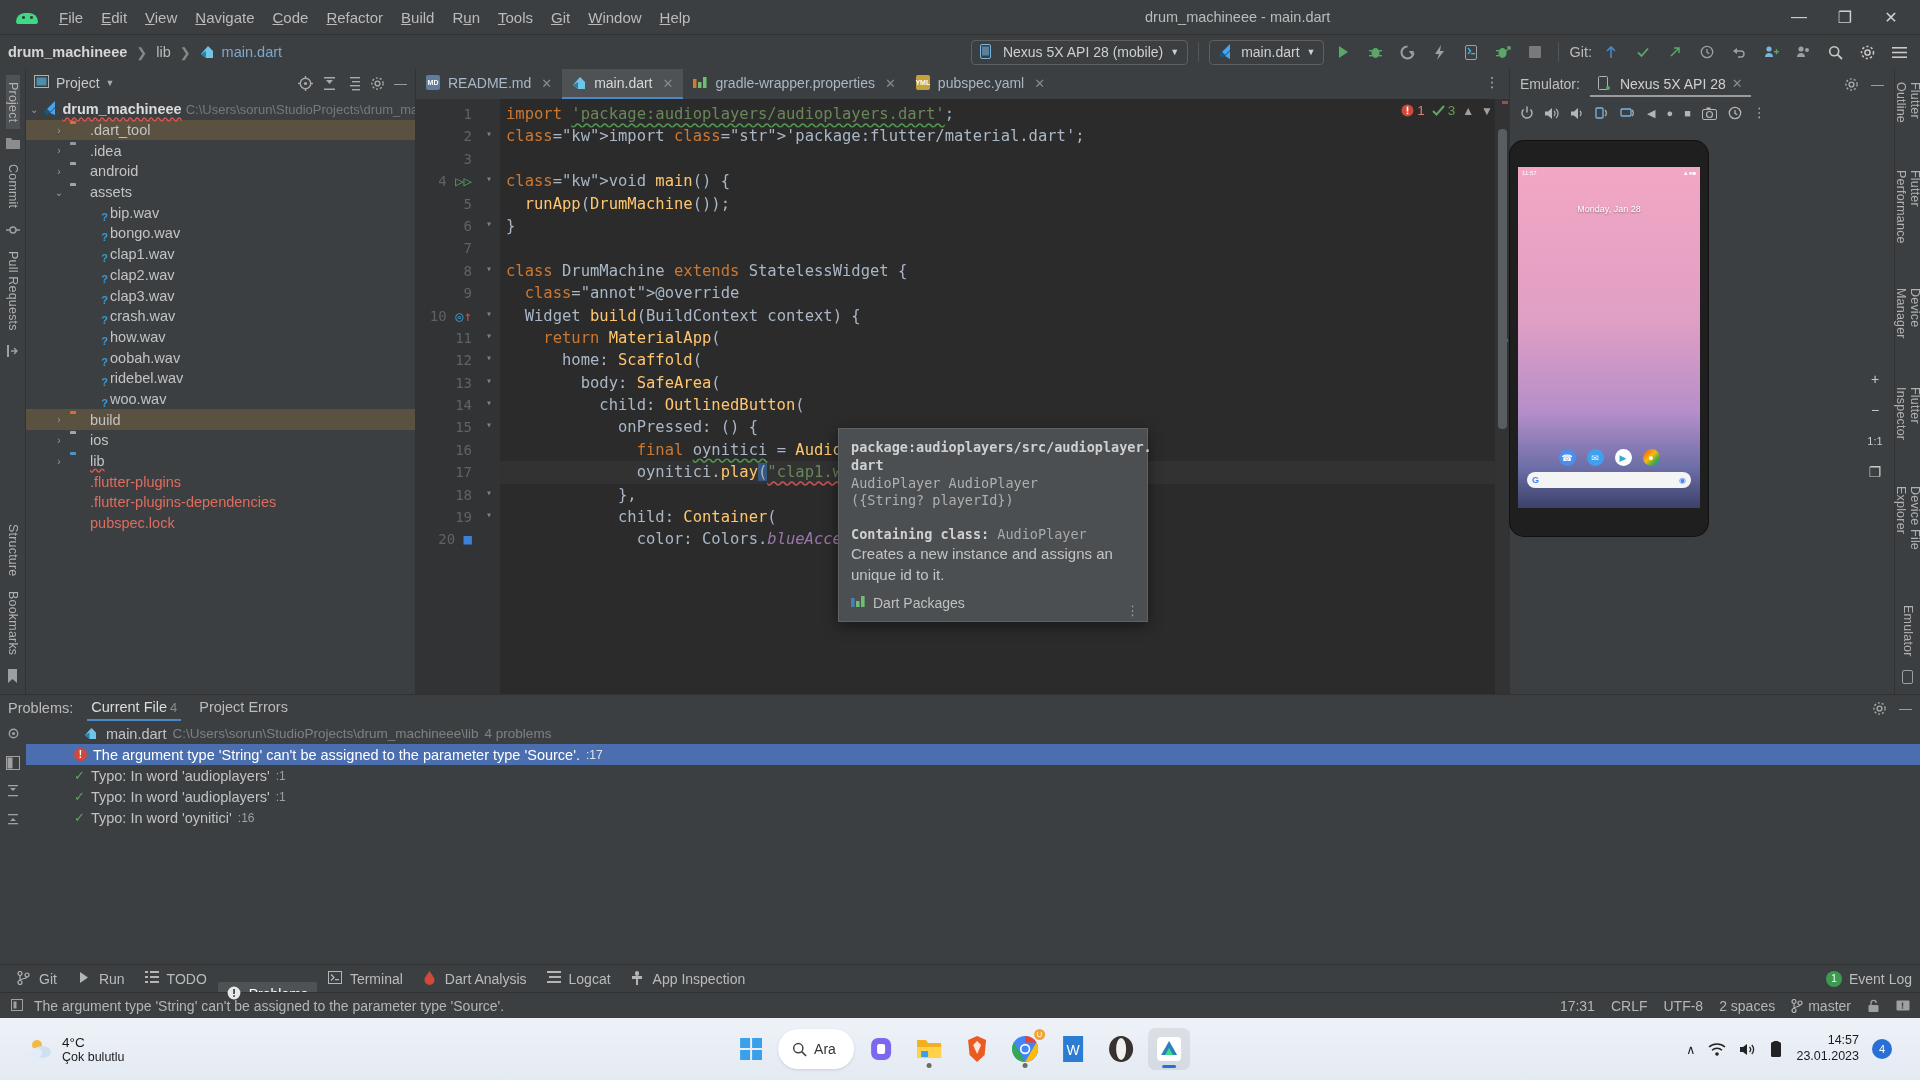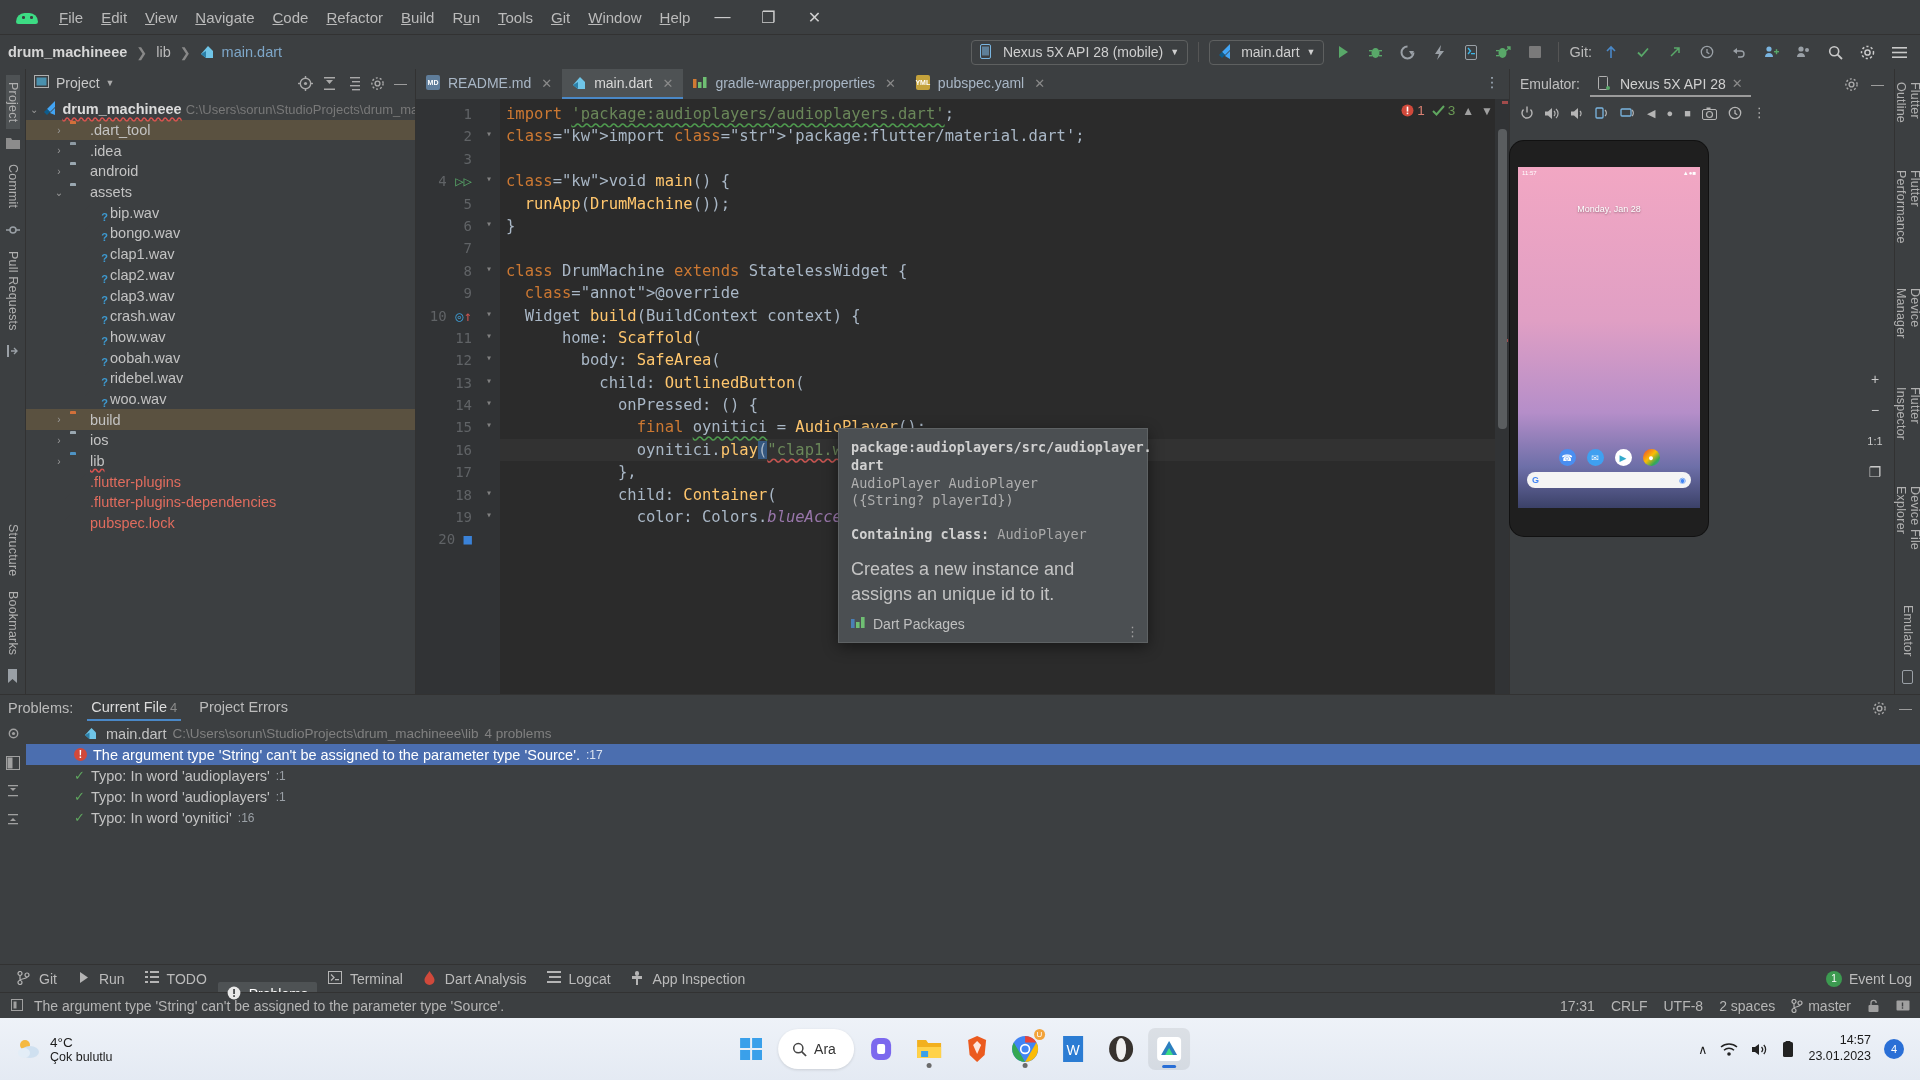--- a/index.html
+++ b/index.html
@@ -97,21 +97,21 @@
   .inspect { position:absolute; right:16px; top:4px; display:flex; align-items:center; gap:7px; font-size:13.5px; z-index:5;}
   .err-badge { color:#d98072; display:flex; align-items:center; gap:3px;}
   .ok-badge { color:#6a9955; display:flex; align-items:center; gap:3px;}
 
   
   .doc-popup { position:absolute; left:838px; top:428px; width:310px; background:#4b4f52; border:1px solid #5e6264; box-shadow:0 4px 14px rgba(0,0,0,.45); z-index:30; padding:10px 12px 4px 12px;}
   .doc-popup .sig { font-family:"DejaVu Sans Mono",monospace; font-size:13.5px; color:#d0d0d0; font-weight:bold; line-height:1.32;}
   .doc-popup .sig2 { font-family:"DejaVu Sans Mono",monospace; font-size:13.5px; color:#b0b0b0; line-height:1.32;}
   .doc-popup .cc { font-family:"DejaVu Sans Mono",monospace; font-size:13.5px; color:#d0d0d0; margin-top:16px;}
   .doc-popup .cc b{font-weight:bold;}
-  .doc-popup .desc { font-size:18px; color:#c4c4c4; margin-top:15px; line-height:1.35;}
+  .doc-popup .desc { font-size:15px; color:#c4c4c4; margin-top:2px; line-height:1.35;}
   .doc-popup .srcrow { display:flex; align-items:center; gap:6px; margin-top:10px; padding-bottom:6px; font-size:14px; color:#c0c0c0;}
   .doc-popup .kebab { position:absolute; right:8px; bottom:6px; color:#a0a0a0; font-size:13px; letter-spacing:0; line-height:.7;}
 
   
   .emu-panel { width:385px; flex:none; background:#3c3f41; display:flex; flex-direction:column; border-left:1px solid #323232;}
   .emu-head { height:30px; display:flex; align-items:center; padding:0 10px; gap:10px; font-size:14px; color:#c0c0c0;}
   .emu-tab { display:flex; align-items:center; gap:6px; padding:4px 8px 3px; border-bottom:2px solid #9b9b9b; color:#d0d0d0;}
   .emu-toolbar { height:28px; display:flex; align-items:center; gap:11px; padding:0 10px; color:#b5b5b5; font-size:13px;}
   .emu-stage { flex:1; position:relative; background:#3c3f41; display:flex; align-items:flex-start; justify-content:flex-start; padding-top:14px;}
   .phone { width:198px; height:395px; background:#1f1f1f; border-radius:14px; padding:26px 8px 28px; position:relative; box-shadow:0 0 0 1px #111;}
@@ -148,21 +148,21 @@
   .tw { display:flex; align-items:center; gap:6px; padding:4px 9px; font-size:14px; color:#bbb; border-radius:2px;}
   .tw.active { background:#4e5254; color:#fff;margin-top:30px;}
   .twbar .right { margin-left:auto; display:flex; align-items:center; gap:7px; font-size:14px;}
   .green-badge { width:16px; height:16px; border-radius:50%; background:#3c9a50; color:#fff; font-size:10px; display:flex; align-items:center; justify-content:center;}
 
   
   .statusbar { height:26px; background:#3c3f41; display:flex; align-items:center; padding:0 10px; gap:8px; font-size:14px; color:#b5b5b5; flex:none; border-top:1px solid #323232;}
   .statusbar .right { margin-left:auto; display:flex; align-items:center; gap:16px;}
 
   
-  #taskbar { position:absolute; left:0; bottom:0; width:1920px; height:62px; background:linear-gradient(180deg,#eef2f8,#e4eaf3); display:flex; align-items:center; padding:0 16px; }
+  #taskbar { position:absolute; left:0; bottom:0; width:1920px; height:62px; background:linear-gradient(180deg,#eef2f8,#e4eaf3); display:flex; align-items:center; padding:0 28px; }
   .weather { display:flex; align-items:center; gap:8px; color:#1b1b1b; font-size:13.5px;}
   .weather .sun { width:26px; height:26px; position:relative;}
   .tb-center { position:absolute; left:50%; transform:translateX(-50%); display:flex; align-items:center; gap:6px;}
   .tb-ic { width:42px; height:42px; border-radius:7px; display:flex; align-items:center; justify-content:center; position:relative;}
   .searchbox { height:40px; padding:0 18px 0 14px; background:#fff; border-radius:20px; display:flex; align-items:center; gap:7px; font-size:14px; color:#333; box-shadow:0 1px 3px rgba(0,0,0,.12);}
   .run-dot { position:absolute; bottom:2px; left:50%; transform:translateX(-50%); width:5px; height:5px; border-radius:50%; background:#6b6b6b;}
   .tb-right { margin-left:auto; display:flex; align-items:center; gap:13px; color:#1b1b1b; font-size:12.5px;}
   .clock { text-align:right; line-height:1.25; font-size:12.5px;}
   .blue-badge { width:20px; height:20px; border-radius:50%; background:#2a6fd6; color:#fff; font-size:11px; display:flex; align-items:center; justify-content:center;}
   svg { display:block; }
@@ -183,20 +183,21 @@
     <div class="menuitem"><u>V</u>iew</div>
     <div class="menuitem"><u>N</u>avigate</div>
     <div class="menuitem"><u>C</u>ode</div>
     <div class="menuitem"><u>R</u>efactor</div>
     <div class="menuitem"><u>B</u>uild</div>
     <div class="menuitem">R<u>u</u>n</div>
     <div class="menuitem"><u>T</u>ools</div>
     <div class="menuitem"><u>G</u>it</div>
     <div class="menuitem"><u>W</u>indow</div>
     <div class="menuitem"><u>H</u>elp</div>
+    <div class="win-title">drum_machineee - main.dart</div>
     <div class="wincontrols">
       <div class="wc">—</div>
       <div class="wc">❐</div>
       <div class="wc close">✕</div>
     </div>
   </div>
 
   <div class="navbar">
     <span class="crumb bold">drum_machineee</span>
     <span class="crumb-sep">❯</span>
@@ -631,20 +632,21 @@
             <div class="cline"><span class="kw">import</span> <span class="str typo-squig">'package:audioplayers/audioplayers.dart'</span>;</div>
             <div class="cline"><span <span="" class="kw">class</span>="kw"&gt;import <span <span="" class="kw">class</span>="str"&gt;'package:flutter/material.dart';</div>
             <div class="cline"></div>
             <div class="cline"><span <span="" class="kw">class</span>="kw"&gt;void <span class="fn">main</span>() {</div>
             <div class="cline">  <span class="fn">runApp</span>(<span class="fn">DrumMachine</span>());</div>
             <div class="cline">}</div>
             <div class="cline"></div>
             <div class="cline"><span class="kw">class</span> DrumMachine <span class="kw">extends</span> StatelessWidget {</div>
             <div class="cline">  <span <span="" class="kw">class</span>="annot"&gt;@override</div>
             <div class="cline">  Widget <span class="fn">build</span>(BuildContext context) {</div>
+            <div class="cline">    <span class="kw">return</span> <span class="fn">MaterialApp</span>(</div>
             <div class="cline">      home: <span class="fn">Scaffold</span>(</div>
             <div class="cline">        body: <span class="fn">SafeArea</span>(</div>
             <div class="cline">          child: <span class="fn">OutlinedButton</span>(</div>
             <div class="cline">            onPressed: () {</div>
             <div class="cline">              <span class="kw">final</span> <span class="typo-squig">oynitici</span> = <span class="fn">AudioPlayer</span>();</div>
             <div class="cline cur">              oynitici.<span class="fn">play</span><span class="hlp">(</span><span class="str err-squig">"clap1.wav"</span><span class="hlp">)</span>;</div>
             <div class="cline">            },</div>
             <div class="cline">            child: <span class="fn">Container</span>(</div>
             <div class="cline">              color: Colors.<span class="prop">blueAccent</span>.</div>
           </div>

